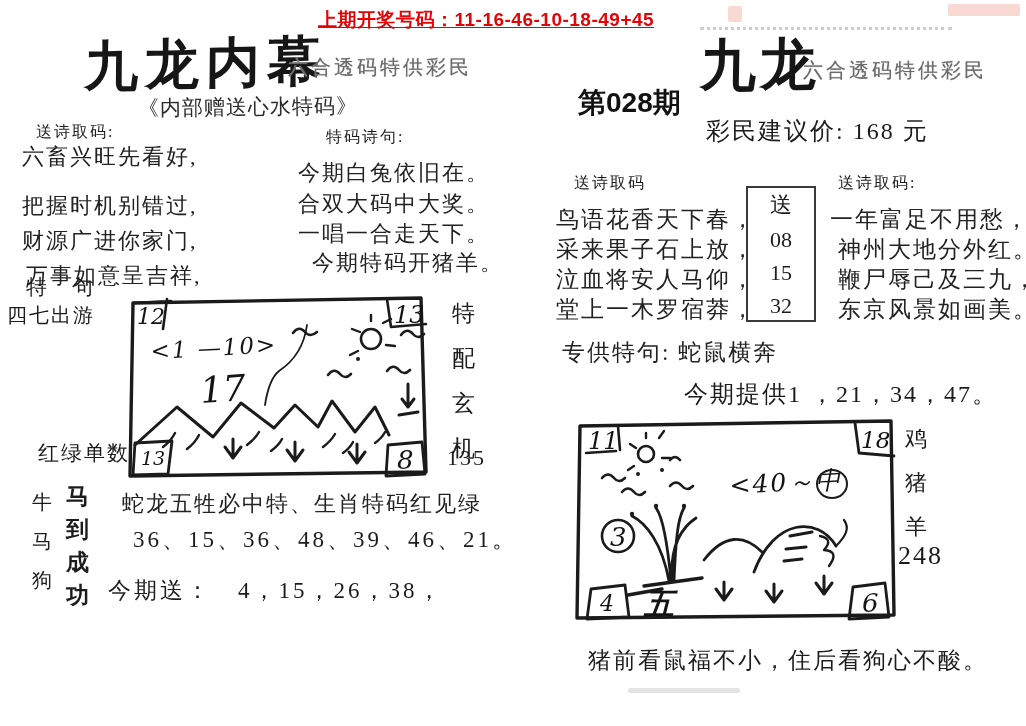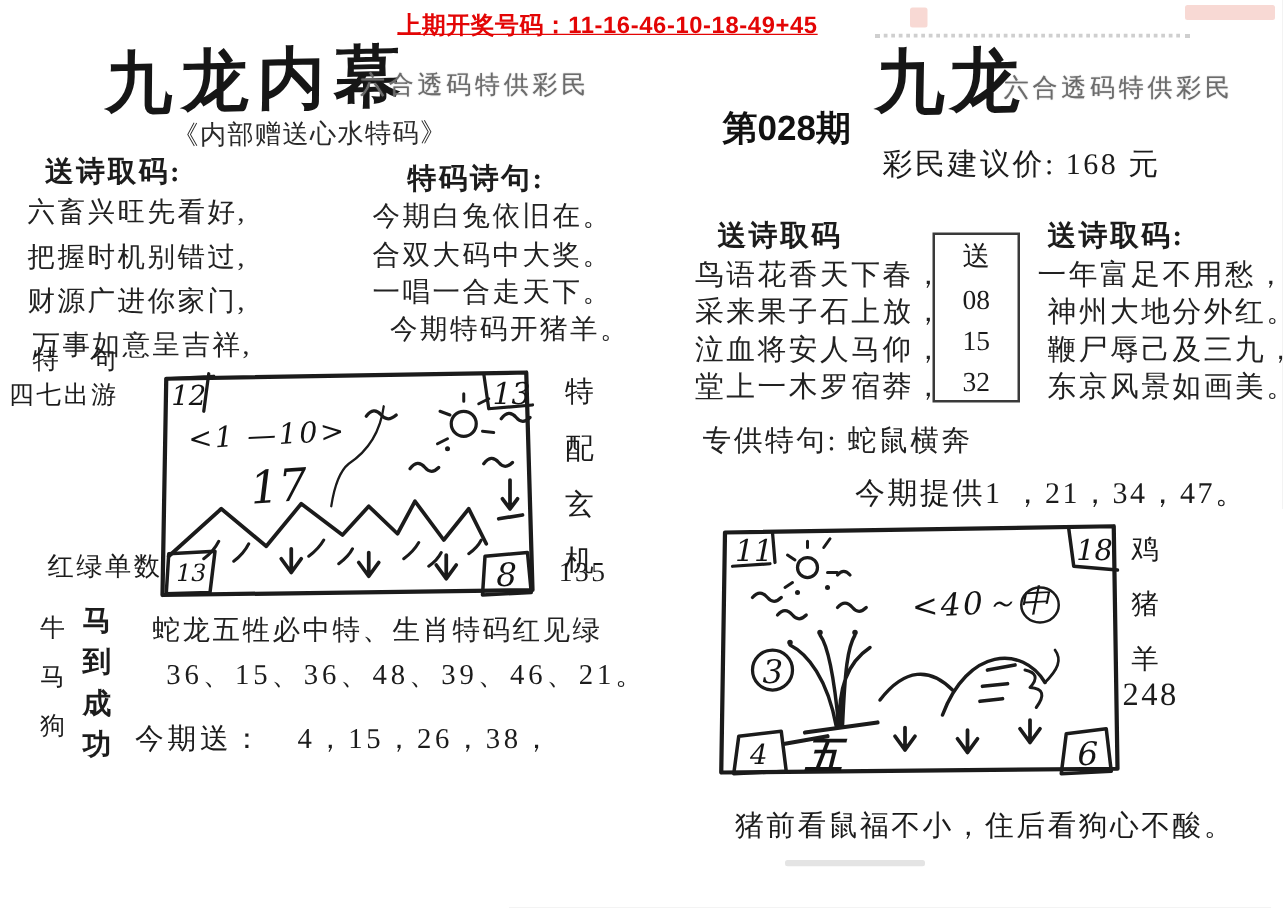--- a/index.html
+++ b/index.html
@@ -16,21 +16,21 @@
   .big-title{
     font-weight:bold; font-size:54px; letter-spacing:7px;
     transform:rotate(-1.5deg) skewX(-2deg); color:#161616; white-space:nowrap;
   }
   .big-title-r{
     font-weight:bold; font-size:56px; letter-spacing:4px;
     transform:rotate(-1deg) skewX(-2deg); color:#161616; white-space:nowrap;
   }
   .subtitle{ font-size:20px; color:#6b6b6b; letter-spacing:3px; text-shadow:0 0 1px #9a9a9a; white-space:nowrap;}
   .banner{ font-size:21px; letter-spacing:1px; color:#2a2a2a; white-space:nowrap;}
-  .poem-title{ font-size:23px; font-weight:bold; letter-spacing:2px; white-space:nowrap;}
+  .poem-title{ font-size:16px; font-weight:normal; letter-spacing:2px; white-space:nowrap;}
   .poem-line{ font-size:22px; letter-spacing:2px; white-space:nowrap; color:#222;}
   .note{ font-size:20px; letter-spacing:2px; white-space:nowrap;}
   .vcol{ display:flex; flex-direction:column; align-items:center;}
   .vcol span{ display:block; text-align:center;}
   .issue{ font-family:"Liberation Sans","DejaVu Sans",sans-serif; font-weight:bold; font-size:28px; color:#111; white-space:nowrap;}
   .price{ font-size:24px; letter-spacing:2px; white-space:nowrap;}
   .zline{ font-size:24px; letter-spacing:1px; white-space:nowrap;}
   .gift-box{
     width:66px; height:132px; border:2px solid #3a3a3a;
     display:flex; flex-direction:column; align-items:center; justify-content:center; gap:7px;
@@ -54,21 +54,21 @@
   <div class="abs smudge-red" style="left:728px; top:6px; width:14px; height:16px;"></div>
   <div class="abs smudge-red" style="left:948px; top:4px; width:72px; height:12px;"></div>
   <div class="abs artifact" style="left:700px; top:27px; width:252px;"></div>
   <div class="abs smudge-gray" style="left:628px; top:688px; width:112px; height:5px;"></div>
 
   <div class="abs big-title" style="left:84px; top:28px;">九龙内幕</div>
   <div class="abs subtitle" style="left:288px; top:54px;">六合透码特供彩民</div>
   <div class="abs banner" style="left:138px; top:93px; transform:rotate(-0.6deg);">《内部赠送心水特码》</div>
 
   <div class="abs poem-title" style="left:36px; top:122px;">送诗取码:</div>
-  <div class="abs poem-line" style="left:22px; top:155px;">六畜兴旺先看好,</div>
+  <div class="abs poem-line" style="left:22px; top:142px;">六畜兴旺先看好,</div>
   <div class="abs poem-line" style="left:22px; top:191px;">把握时机别错过,</div>
   <div class="abs poem-line" style="left:22px; top:226px;">财源广进你家门,</div>
   <div class="abs poem-line" style="left:26px; top:261px;">万事如意呈吉祥,</div>
 
   <div class="abs note" style="left:26px; top:273px; font-size:21px;">特　句</div>
   <div class="abs note" style="left:7px; top:302px;">四七出游</div>
 
   <div class="abs poem-title" style="left:326px; top:127px;">特码诗句:</div>
   <div class="abs poem-line" style="left:298px; top:158px;">今期白兔依旧在。</div>
   <div class="abs poem-line" style="left:298px; top:189px;">合双大码中大奖。</div>

